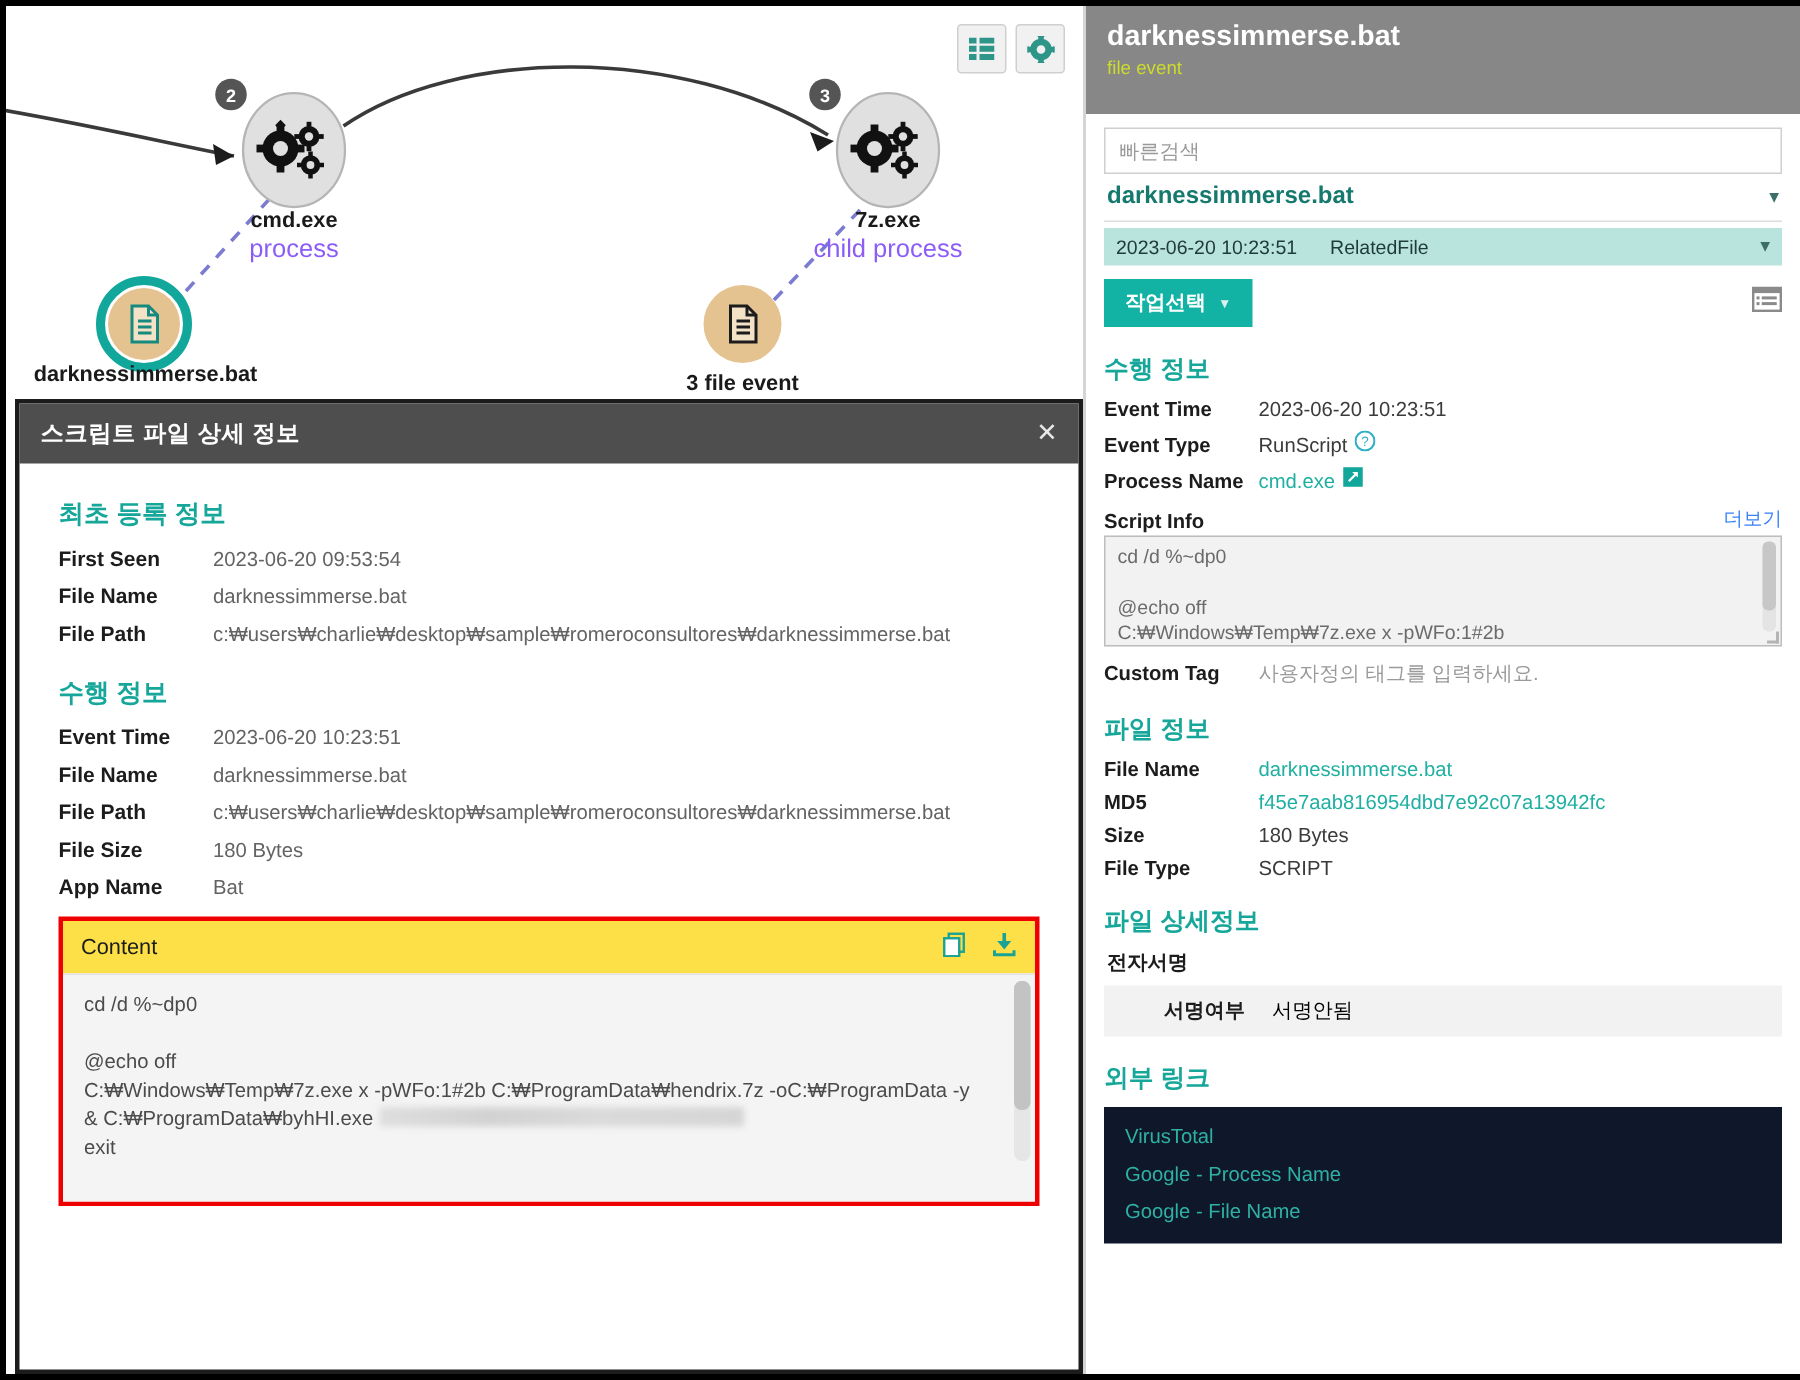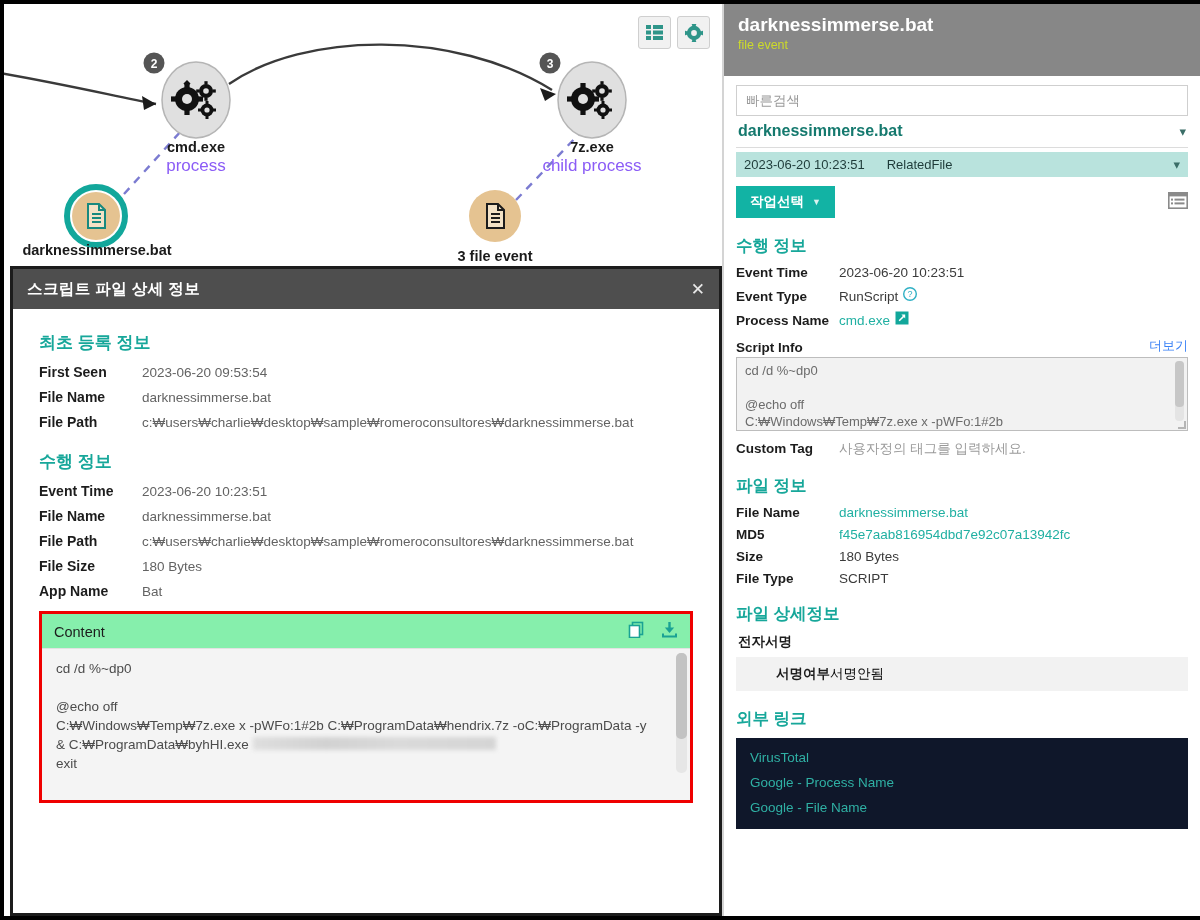--- a/index.html
+++ b/index.html
@@ -123,21 +123,21 @@
 
   
   #content-box {
     margin-top: 12px;
     border: 3px solid #ef0000;
     background: #ffffff;
   }
   #content-head {
     display: flex; align-items: center;
     padding: 7px 12px 6px 12px;
-    background: #86efac;
+    background: #fde047;
   }
   #content-head-label {
     font-size: 14.5px;
     font-weight: normal;
     color: #1c1c1c;
   }
   #content-head-icons {
     margin-left: auto;
     display: flex; align-items: center; gap: 16px;
   }
@@ -324,21 +324,21 @@
     border-right: 2px solid #b5b5b5;
     border-bottom: 2px solid #b5b5b5;
   }
 
   #sign-subtitle {
     font-size: 13.5px; font-weight: bold; color: #1c1c1c; margin: 8px 0 6px 2px;
   }
   #sign-box {
     background: #f2f2f2;
     padding: 8px 10px;
-    display: flex; gap: 0;
+    display: flex; gap: 18px;
   }
   #sign-label { color: #1c1c1c; font-weight: bold; font-size: 13.5px; margin-left: 30px; }
   #sign-value { color: #000000; font-weight: normal; font-size: 13.5px; }
 
   #links-box {
     background: #0f172a;
     padding: 12px 14px 14px 14px;
   }
   .ext-link {
     display: block;

